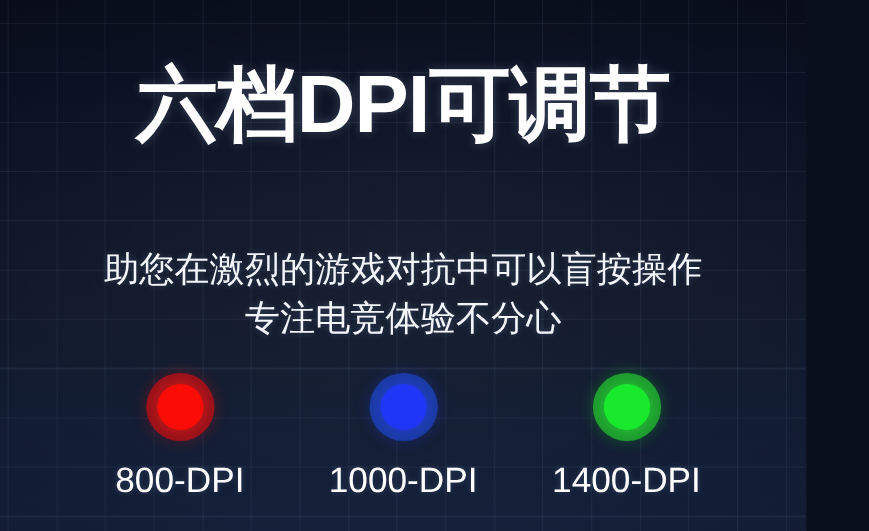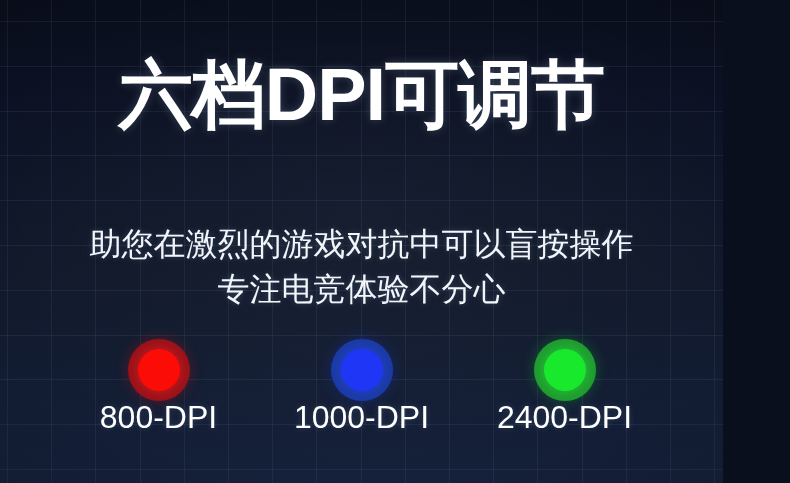--- a/index.html
+++ b/index.html
@@ -14,20 +14,21 @@
     overflow: hidden;
     font-family: "Liberation Sans", "DejaVu Sans", sans-serif;
     background:
       linear-gradient(180deg,
         #090e1c 0%,
         #0b1122 18%,
         #0d1527 38%,
         #101ا 55%,
         #121c32 78%,
         #15203a 100%);
+    padding-left: 10px;
   }
   
   #screen {
     background:
       linear-gradient(180deg,
         #090e1c 0%,
         #0b1122 18%,
         #0d1527 38%,
         #101829 55%,
         #121c32 78%,
@@ -117,20 +118,21 @@
     border-radius: 50%;
   }
   .led-red      { background: #99121a; box-shadow: 0 0 14px rgba(230,25,25,0.30); }
   .led-red .core{ background: #fb0c06; box-shadow: 0 0 12px rgba(255,40,30,0.55); }
   .led-blue      { background: #1b3ba4; box-shadow: 0 0 14px rgba(35,70,230,0.30); }
   .led-blue .core{ background: #1f36f7; box-shadow: 0 0 12px rgba(45,70,255,0.55); }
   .led-green      { background: #1f9b2f; box-shadow: 0 0 14px rgba(30,210,50,0.30); }
   .led-green .core{ background: #18e92c; box-shadow: 0 0 12px rgba(40,240,60,0.55); }
 
   .led-label {
+    margin-top: 19px;
     font-size: 32px;
     line-height: 1;
     font-weight: 400;
     color: #ffffff;
     white-space: nowrap;
     text-shadow: 0 0 6px rgba(160,190,240,0.22);
   }
 </style>
 </head>
 <body>
@@ -164,18 +166,18 @@
       <div class="led led-blue">
         <div class="core"></div>
       </div>
       <div class="led-label">1000-DPI</div>
     </div>
 
     <div class="led-cell">
       <div class="led led-green">
         <div class="core"></div>
       </div>
-      <div class="led-label">2400-DPI</div>
+      <div class="led-label">1400-DPI</div>
     </div>
 
   </div>
 
 </div>
 
 </body></html>

